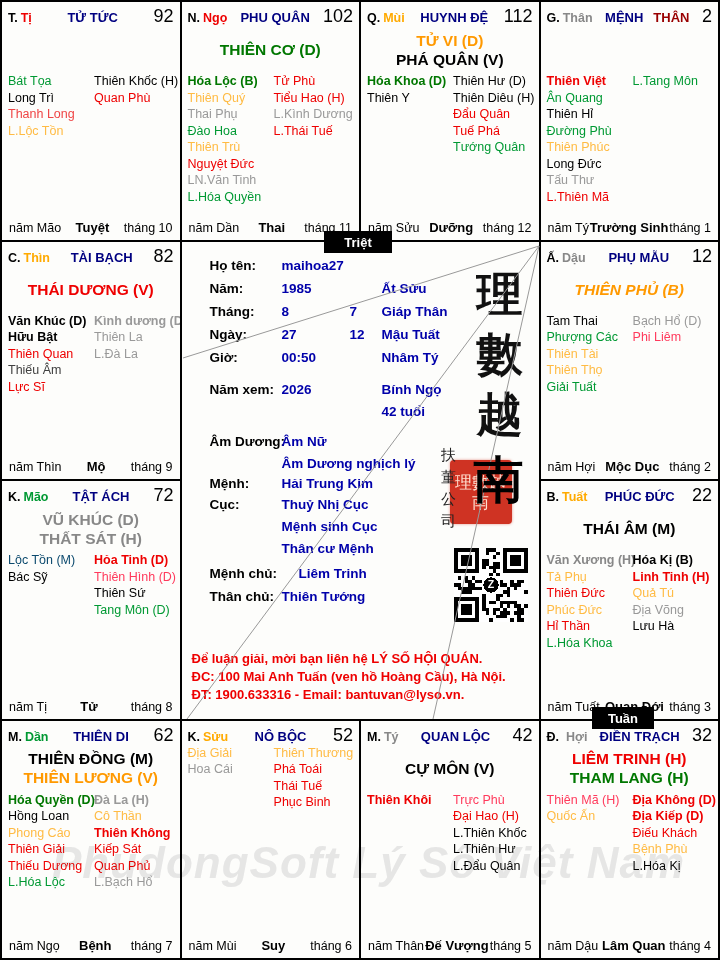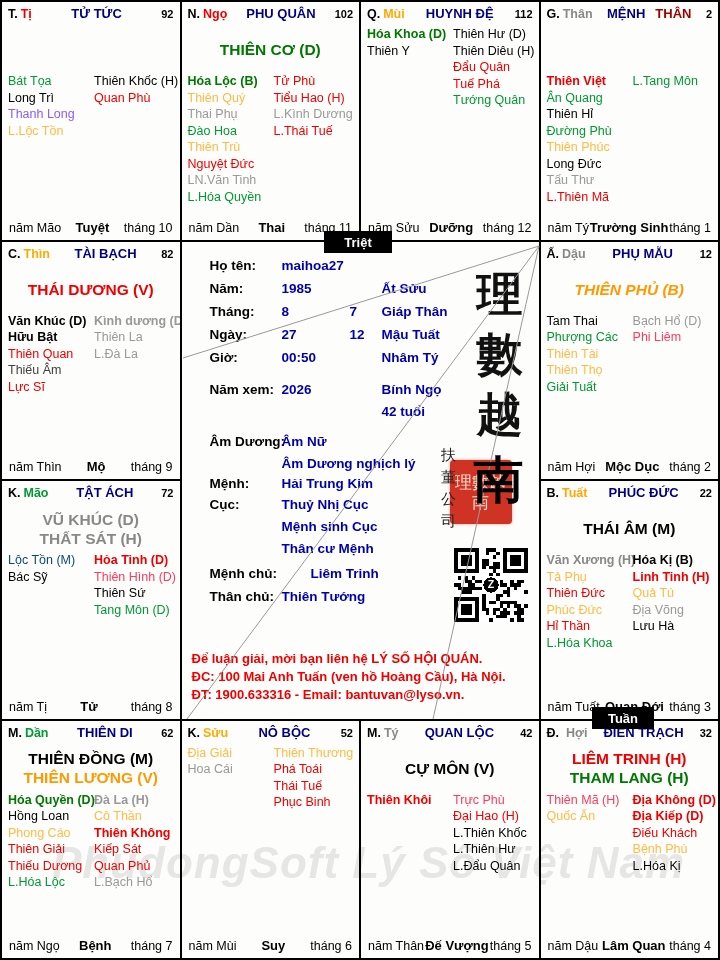--- a/index.html
+++ b/index.html
@@ -6,21 +6,21 @@
   .board{position:relative;width:720px;height:960px;box-sizing:border-box;
     background:#000;border:2px solid #000;display:grid;
     grid-template-columns:repeat(4,1fr);grid-template-rows:repeat(4,1fr);
     grid-gap:2px;font-family:"Liberation Sans",sans-serif;}
   .cell{position:relative;background:#fdfdfb;padding:4px 6px;overflow:hidden;font-size:12.5px;}
   .cell-header{display:flex;align-items:baseline;height:20px;}
   .stem{font-weight:bold;color:#000;}
   .branch{font-weight:bold;margin-left:3px;}
   .pname{flex:1;text-align:center;font-weight:bold;color:#000080;font-size:13px;}
   .pname2{color:#990000;margin-left:10px;}
-  .pnum{font-weight:bold;font-size:11px;color:#000;}
+  .pnum{font-weight:normal;font-size:18px;color:#000;}
   .mains{height:47px;display:flex;flex-direction:column;justify-content:center;align-items:center;
     font-weight:bold;font-size:15.5px;line-height:19px;text-align:center;white-space:nowrap;}
   .cols{display:flex;}
   .colL{width:52%;}
   .colR{width:48%;}
   .star{line-height:16.5px;white-space:nowrap;}
   .cell-foot{position:absolute;left:7px;right:7px;bottom:5px;display:flex;
     justify-content:space-between;align-items:baseline;font-size:12.5px;color:#000;}
   .fstage{font-weight:bold;font-size:13px;}
   .center{grid-row:2/4;grid-column:2/4;background:#fdfdfb;position:relative;overflow:hidden;}
@@ -57,21 +57,21 @@
         <span class="stem">T.</span>
         <span class="branch" style="color: rgb(238, 0, 0);">Tị</span>
         <span class="pname">TỬ TỨC</span>
         <span class="pnum">92</span>
       </div>
       <div class="mains"></div>
       <div class="cols">
         <div class="colL">
           <div class="star" style="color: rgb(0, 153, 51);">Bát Tọa</div>
           <div class="star" style="color: rgb(0, 0, 0);">Long Trì</div>
-          <div class="star" style="color: #8b5cf6;">Thanh Long</div>
+          <div class="star" style="color: #ef4444;">Thanh Long</div>
           <div class="star" style="color: rgb(255, 187, 68);">L.Lộc Tồn</div>
         </div>
         <div class="colR">
           <div class="star" style="color: rgb(0, 0, 0);">Thiên Khốc (H)</div>
           <div class="star" style="color: rgb(238, 0, 0);">Quan Phù</div>
         </div>
       </div>
       <div class="cell-foot">
         <span class="fy">năm Mão</span>
         <span class="fstage">Tuyệt</span>
@@ -112,20 +112,24 @@
         <span class="fm">tháng 11</span>
       </div>
     </div>
   <div class="cell" style="grid-row:1;grid-column:3">
       <div class="cell-header">
         <span class="stem">Q.</span>
         <span class="branch" style="color: rgb(255, 170, 0);">Mùi</span>
         <span class="pname">HUYNH ĐỆ</span>
         <span class="pnum">112</span>
       </div>
+      <div class="mains">
+        <div style="color: rgb(255, 153, 0);">TỬ VI (D)</div>
+        <div style="color: rgb(0, 0, 0);">PHÁ QUÂN (V)</div>
+      </div>
       <div class="cols">
         <div class="colL">
           <div class="star" style="color: rgb(0, 119, 0); font-weight: bold;">Hóa Khoa (D)</div>
           <div class="star" style="color: rgb(0, 0, 0);">Thiên Y</div>
         </div>
         <div class="colR">
           <div class="star" style="color: rgb(0, 0, 0);">Thiên Hư (D)</div>
           <div class="star" style="color: rgb(0, 0, 0);">Thiên Diêu (H)</div>
           <div class="star" style="color: rgb(238, 0, 0);">Đẩu Quân</div>
           <div class="star" style="color: rgb(238, 0, 0);">Tuế Phá</div>
@@ -459,21 +463,21 @@
           <span class="ival" style="left: 100px;">Thuỷ Nhị Cục</span>
         </div>
         <div class="irow" style="top: 277px; left: 0px;">
           <span class="ival" style="left: 100px;">Mệnh sinh Cục</span>
         </div>
         <div class="irow" style="top: 299px; left: 0px;">
           <span class="ival" style="left: 100px;">Thân cư Mệnh</span>
         </div>
         <div class="irow" style="top: 324px; left: 0px;">
           <span class="ilabel" style="position: absolute; left: 28px;">Mệnh chủ:</span>
-          <span class="ival" style="left: 108px; padding-left: 21px;">Liêm Trinh</span>
+          <span class="ival" style="left: 96px; padding-left: 21px;">Liêm Trinh</span>
         </div>
         <div class="irow" style="top: 347px; left: 0px;">
           <span class="ilabel" style="position: absolute; left: 28px;">Thân chủ:</span>
           <span class="ival" style="left: 100px;">Thiên Tướng</span>
         </div>
       </div>
 
     <div class="contact" id="contact">
         <div>Để luận giải, mời bạn liên hệ LÝ SỐ HỘI QUÁN.</div>
         <div>ĐC: 100 Mai Anh Tuấn (ven hồ Hoàng Cầu), Hà Nội.</div>

